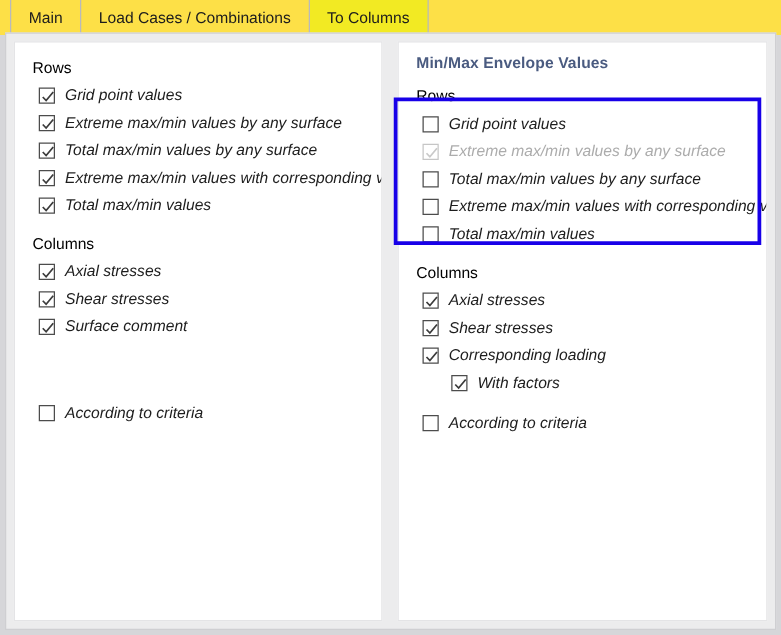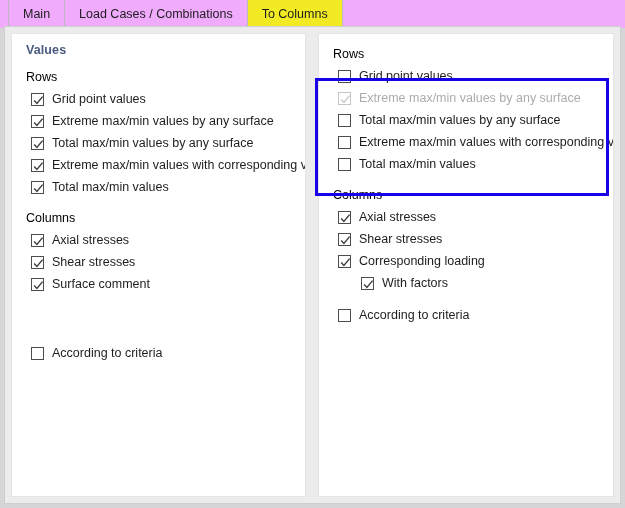--- a/index.html
+++ b/index.html
@@ -15,21 +15,21 @@
     position: relative;
     width: 625px; height: 508px;
     background: #d6d6d9;
   }
 
   
   .tabstrip {
     position: absolute;
     left: 0; top: 0;
     width: 625px; height: 28px;
-    background: #f0abfc;
+    background: #fde047;
     display: flex;
     align-items: stretch;
     padding-left: 8px;
   }
   .tab {
     display: flex;
     align-items: center;
     padding: 0 14px;
     font-size: 12.5px;
     color: #1d1d1d;
@@ -83,20 +83,21 @@
 
   .check-row {
     display: flex;
     align-items: center;
     height: 22px;
     padding-left: 19px;
     font-size: 12.5px;
     color: #1d1d1d;
     white-space: nowrap;
     cursor: default;
+    font-style: italic;
   }
   .check-row.indent { padding-left: 42px; text-align: center; }
   .check-row.disabled { color: #acacac; }
 
   .cb {
     position: relative;
     width: 13px; height: 13px;
     min-width: 13px;
     border: 1px solid #4c4c4c;
     background: #ffffff;
@@ -134,21 +135,20 @@
         <span>Load Cases / Combinations</span>
       </div>
       <div class="tab active">
         <span>To Columns</span>
       </div>
     </div>
 
   <div class="content">
 
     <div class="panel panel-left">
-      <div class="panel-title">Values</div>
       <div class="group-label">Rows</div>
       <div class="check-list" id="left-rows">
           <div class="check-row">
             <span class="cb checked">
               <svg width="13" height="13" viewBox="0 0 13 13">
                 <path d="M2.2 6.6 L4.9 9.4 L10.6 2.6" fill="none" stroke="#3c3c3c" stroke-width="1.4"></path>
               </svg>
             </span>
             <span>Grid point values</span>
           </div>
@@ -215,20 +215,21 @@
       <div class="spacer-lg"></div>
       <div class="check-list criteria-block" id="left-criteria">
           <div class="check-row">
             <span class="cb"></span>
             <span>According to criteria</span>
           </div>
         </div>
     </div>
 
     <div class="panel panel-right">
+      <div class="panel-title">Min/Max Envelope Values</div>
       <div class="group-label">Rows</div>
       <div class="check-list" id="right-rows">
           <div class="check-row">
             <span class="cb"></span>
             <span>Grid point values</span>
           </div>
           <div class="check-row disabled">
             <span class="cb checked disabled">
               <svg width="13" height="13" viewBox="0 0 13 13">
                 <path d="M2.2 6.6 L4.9 9.4 L10.6 2.6" fill="none" stroke="#c9c9c9" stroke-width="1.4"></path>

